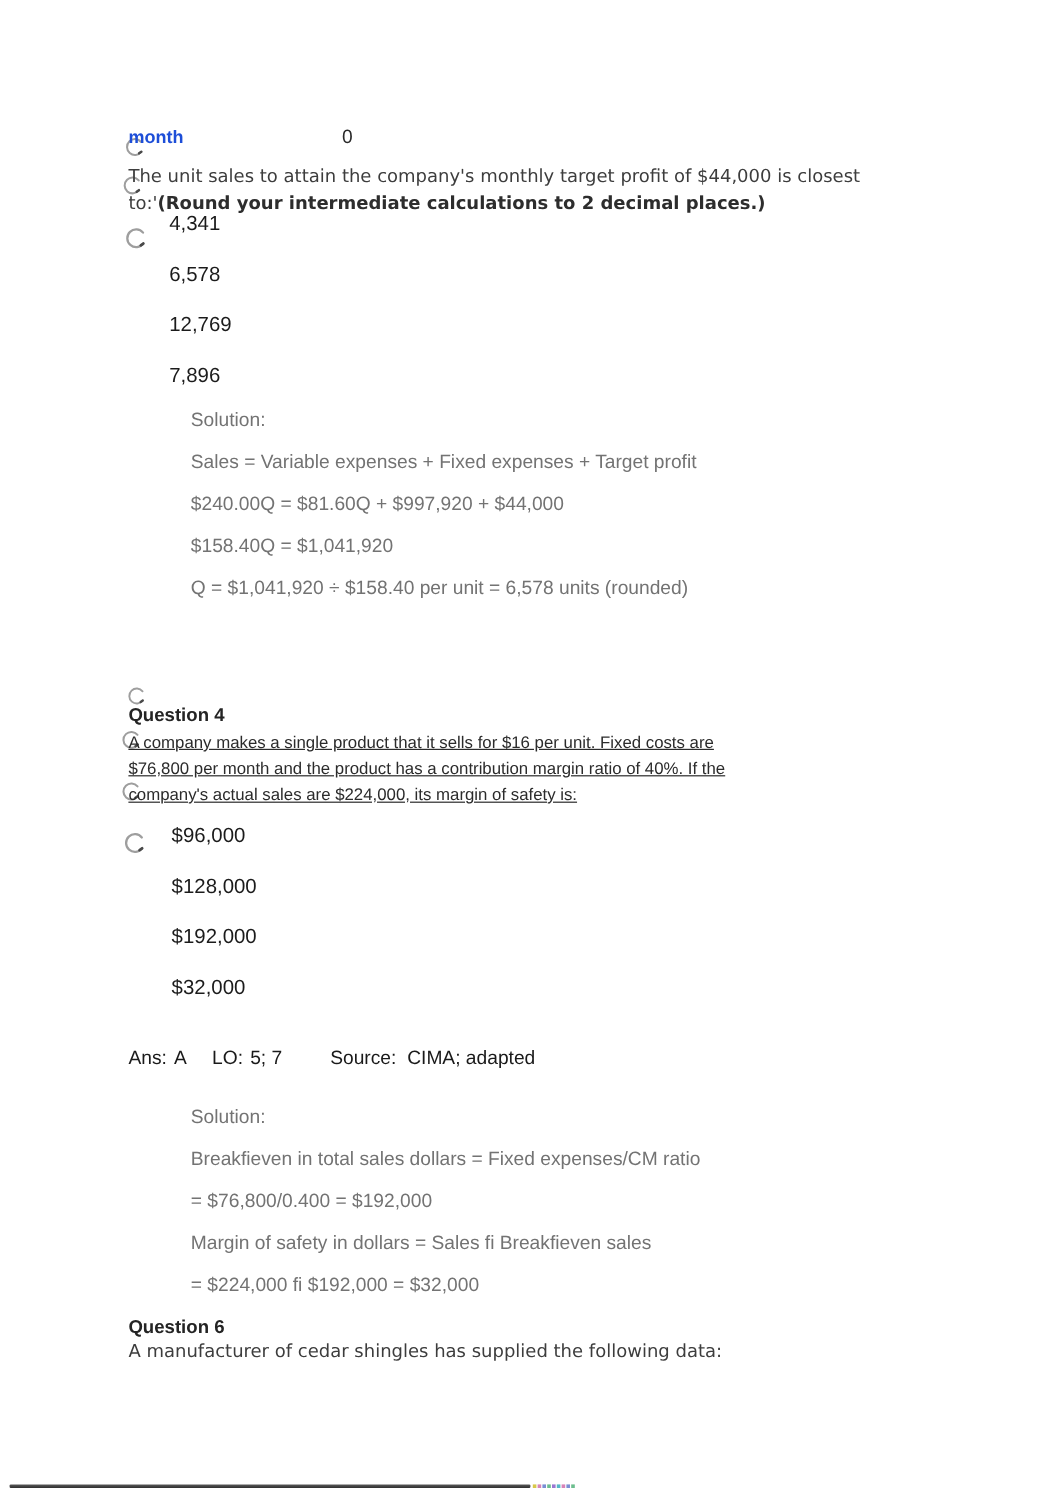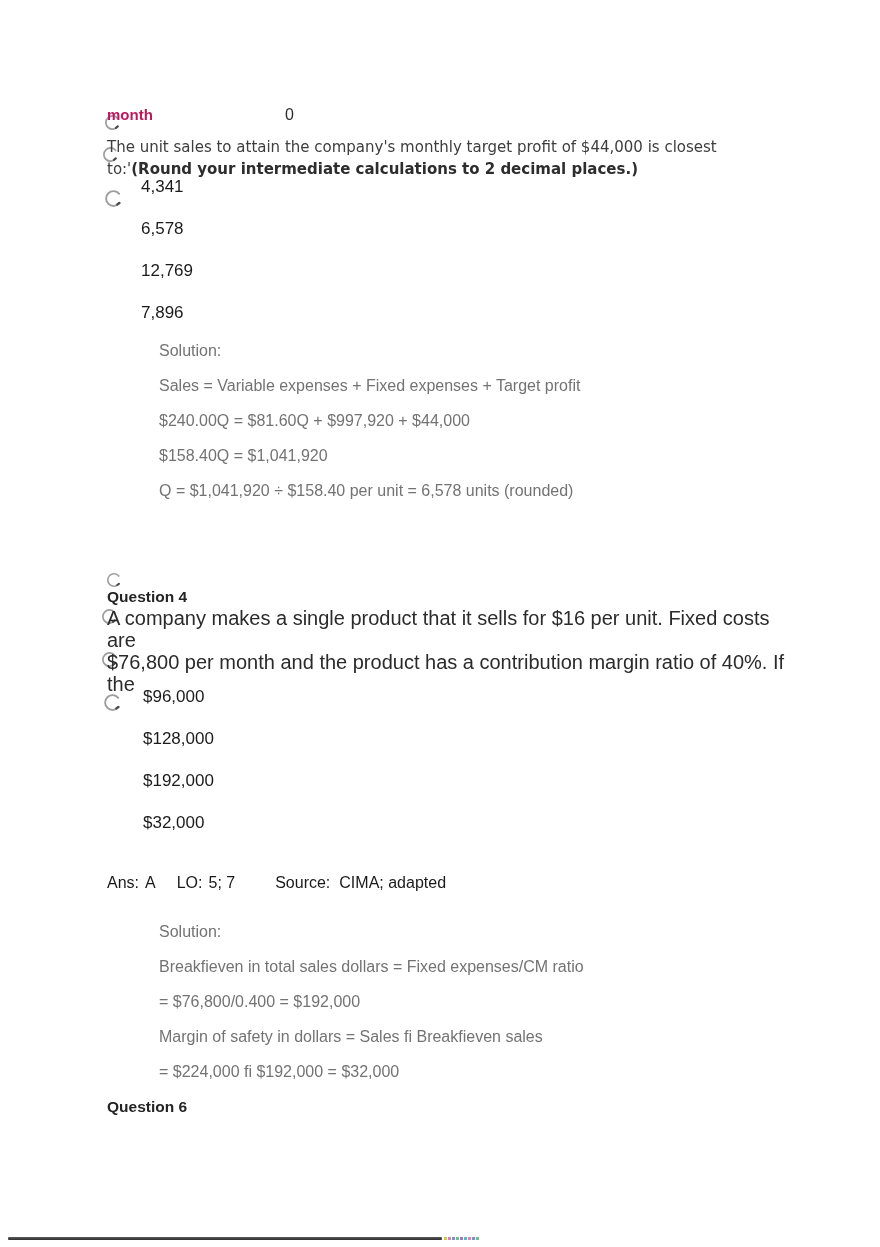--- a/index.html
+++ b/index.html
@@ -9,21 +9,21 @@
     width: 880px;
     height: 1247px;
     background: #ffffff;
     overflow: hidden;
     font-family: "Liberation Sans", sans-serif;
   }
   .abs { position: absolute; z-index: 2; }
 
   
   .month-row { top: 106px; left: 107px; width: 400px; }
-  .month-label { font-weight: bold; font-size: 15px; color: #be185d; font-family: "Liberation Sans", sans-serif; }
+  .month-label { font-weight: bold; font-size: 15px; color: #1d4ed8; font-family: "Liberation Sans", sans-serif; }
   .month-value { position: absolute; left: 178px; top: 0; font-weight: normal; font-size: 16px; color: #2a2a2a; }
 
   
   .prompt-gray {
     font-family: "DejaVu Sans", sans-serif;
     font-size: 15px; line-height: 22px; color: #3d3d3d;
   }
   .prompt-gray b { color: #2d2d2d; }
   .q7-prompt { top: 136px; left: 107px; width: 680px; }
 
@@ -50,21 +50,21 @@
   .q-title {
     font-family: "Liberation Sans", sans-serif;
     font-weight: bold; font-size: 15.5px; color: #242424;
   }
   .q8-title { top: 588px; left: 107px; }
   .q9-title { top: 1098px; left: 107px; }
 
   
   .prompt-dark {
     font-family: "Liberation Sans", sans-serif;
-    font-size: 20px; line-height: 22px; color: #2b2b2b;
+    font-size: 14px; line-height: 22px; color: #2b2b2b; text-decoration: underline;
   }
   .q8-prompt { top: 607px; left: 107px; width: 680px; }
   .q9-prompt { top: 1115px; left: 107px; width: 680px; }
 
   
   .ans-line { top: 874px; left: 107px; font-size: 16px; color: #1a1a1a; white-space: nowrap; }
   .ans-line span { display: inline-block; }
   .ans-a    { margin-left: 6px; }
   .ans-lo-label { margin-left: 21px; }
   .ans-lo   { margin-left: 6px; }
@@ -111,20 +111,21 @@
     <div class="sol-line">$240.00Q = $81.60Q + $997,920 + $44,000</div>
     <div class="sol-line">$158.40Q = $1,041,920</div>
     <div class="sol-line">Q = $1,041,920 ÷ $158.40 per unit = 6,578 units (rounded)</div>
   </div>
 
   <div class="abs q-title q8-title">Question 4</div>
 
   <div class="abs prompt-dark q8-prompt">
     <div>A company makes a single product that it sells for $16 per unit. Fixed costs are</div>
     <div>$76,800 per month and the product has a contribution margin ratio of 40%. If the</div>
+    <div>company's actual sales are $224,000, its margin of safety is:</div>
   </div>
 
   <div class="abs options q8-options">
     <div class="option">$96,000</div>
     <div class="option">$128,000</div>
     <div class="option">$192,000</div>
     <div class="option">$32,000</div>
   </div>
 
   <div class="abs ans-line">
@@ -133,20 +134,21 @@
 
   <div class="abs solution q8-solution">
     <div class="sol-line">Solution:</div>
     <div class="sol-line">Breakfieven in total sales dollars = Fixed expenses/CM ratio</div>
     <div class="sol-line">= $76,800/0.400 = $192,000</div>
     <div class="sol-line">Margin of safety in dollars = Sales fi Breakfieven sales</div>
     <div class="sol-line">= $224,000 fi $192,000 = $32,000</div>
   </div>
 
   <div class="abs q-title q9-title">Question 6</div>
+  <div class="abs prompt-gray q9-prompt">A manufacturer of cedar shingles has supplied the following data:</div>
 
   <div class="abs bottom-rule"></div>
   <div class="abs rule-dashes">
     <i style="background: rgb(216, 200, 74);"></i>
       <i style="background: rgb(215, 132, 184);"></i>
       <i style="background: rgb(122, 143, 212);"></i>
       <i style="background: rgb(108, 190, 142);"></i>
       <i style="background: rgb(155, 119, 209);"></i>
       <i style="background: rgb(84, 184, 198);"></i>
       <i style="background: rgb(215, 132, 184);"></i>

